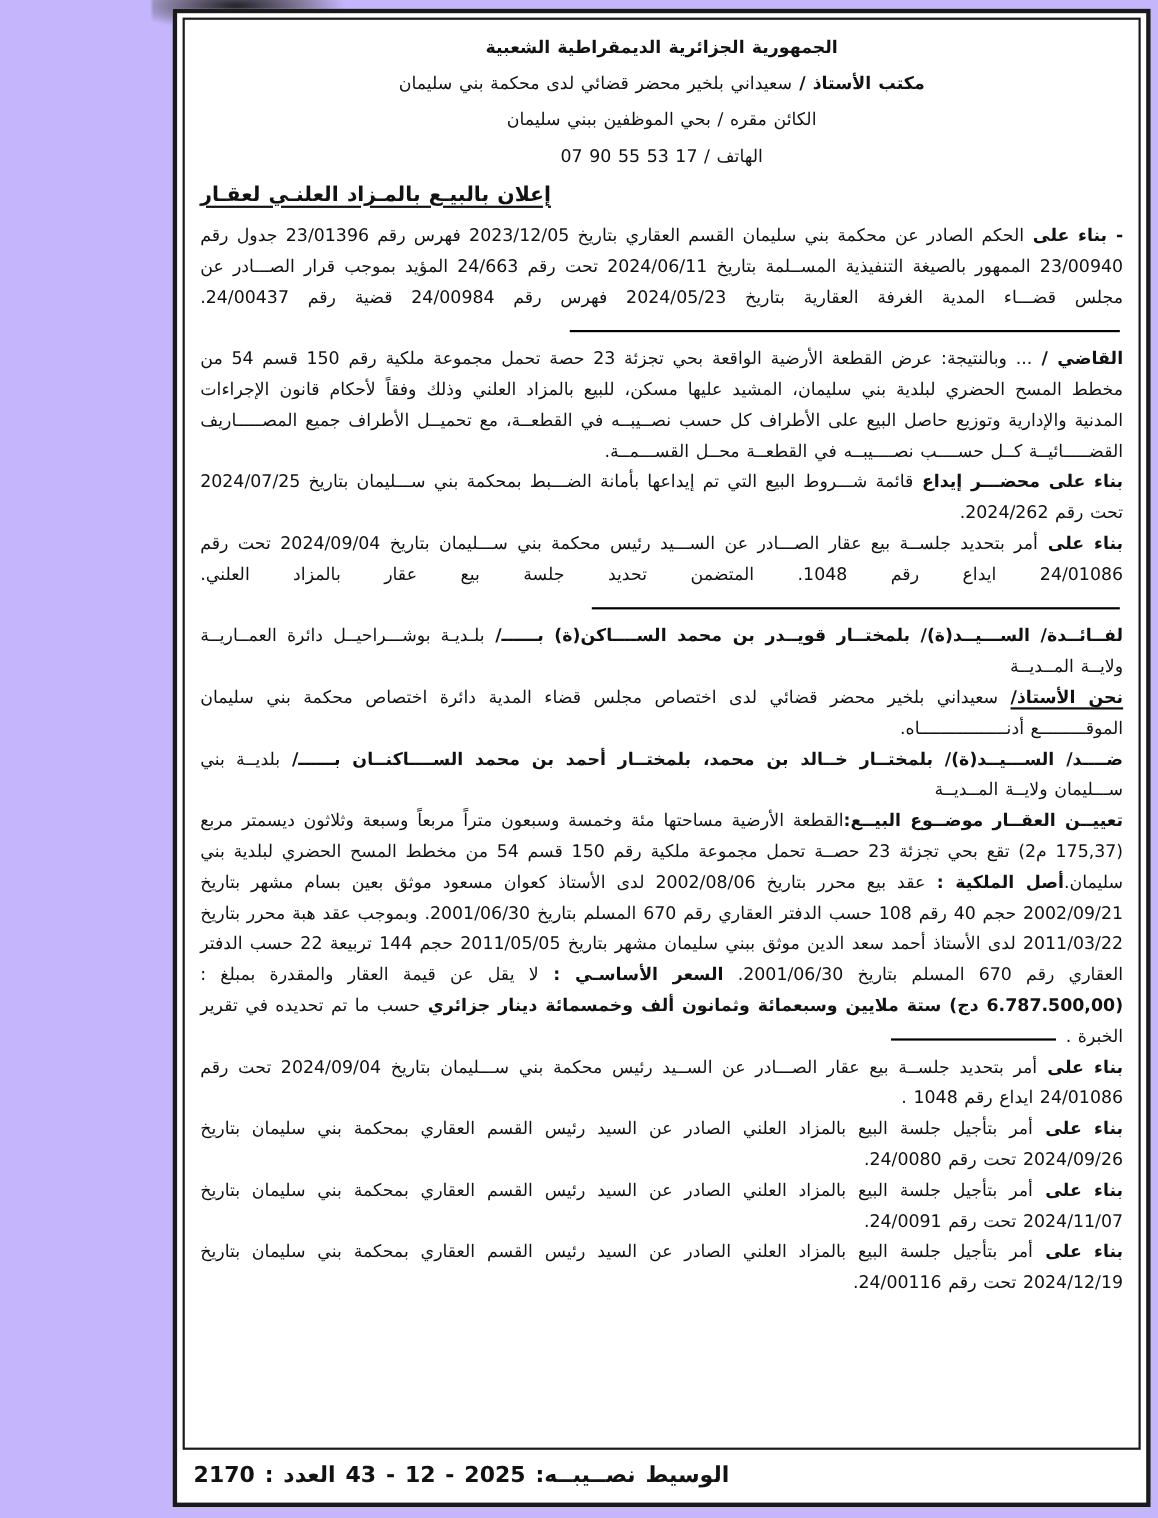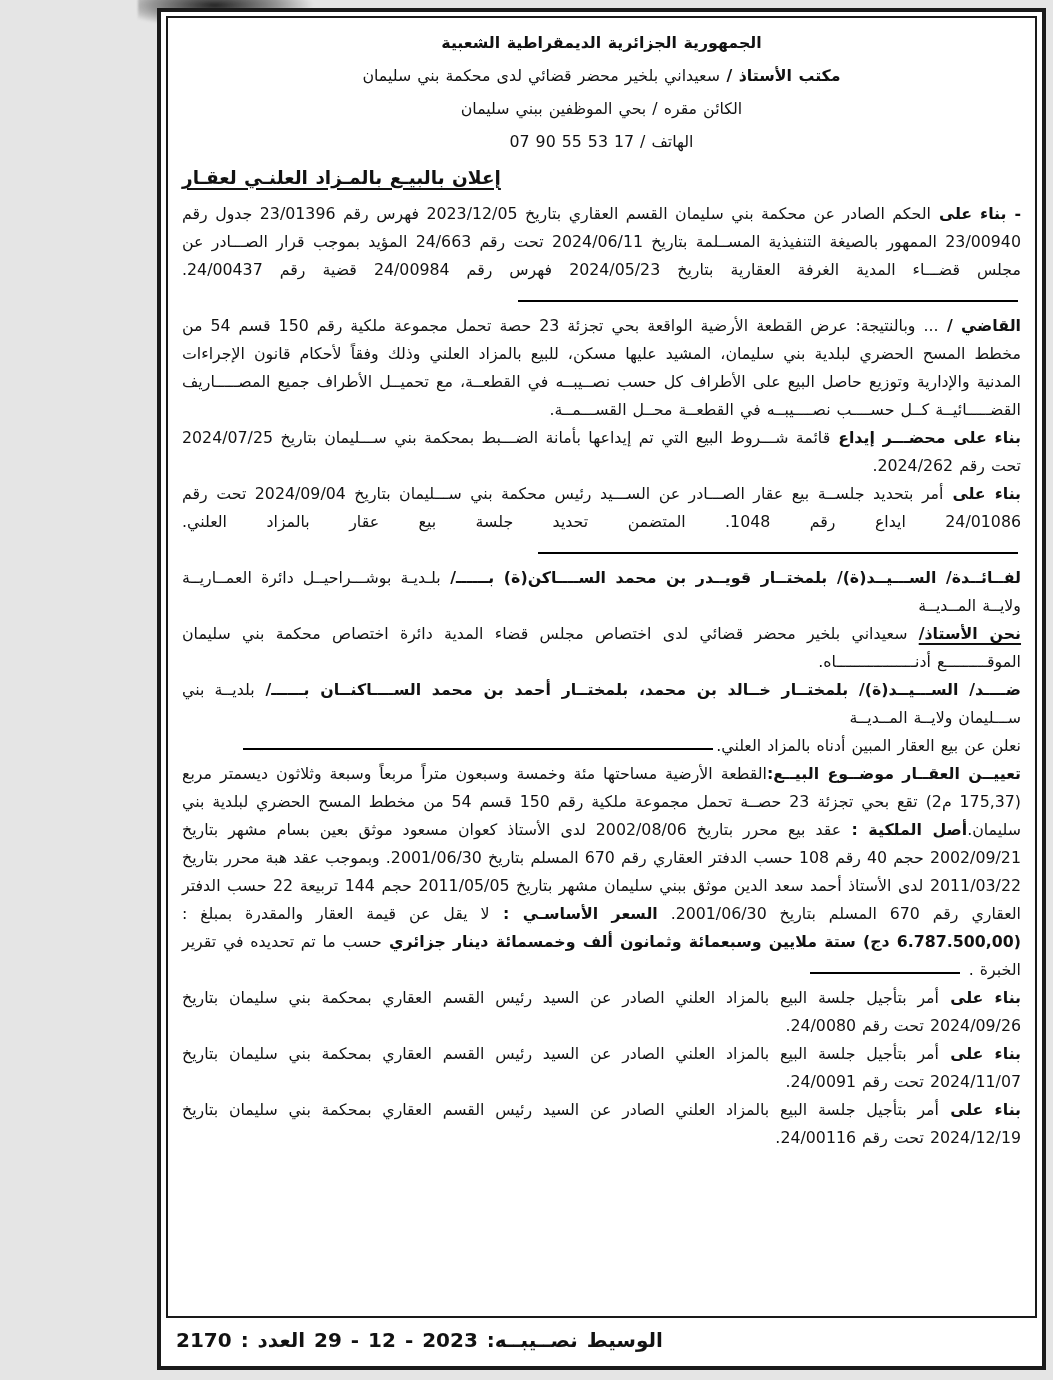--- a/index.html
+++ b/index.html
@@ -1,16 +1,16 @@
 <!DOCTYPE html>
 <html lang="ar"><head>
 <meta charset="utf-8">
 <style>
   html,body{margin:0;padding:0;background:#ffffff;}
-  #page{position:relative;width:1053px;height:1380px;background:#e5e5e5;overflow:hidden;
+  #page{position:relative;width:1053px;height:1380px;background:#c4b5fd;overflow:hidden;
         font-family:"DejaVu Sans",sans-serif;color:#121212;}
   #outer-frame{position:absolute;left:157px;top:8px;width:889px;height:1362px;
         border:4px solid #1a1a1a;box-sizing:border-box;padding:4px 5px;
         display:flex;flex-direction:column;background:#fff;}
   #inner-frame{border:2px solid #1a1a1a;flex:1;box-sizing:border-box;
         padding:8px 14px 4px 14px;direction:rtl;overflow:hidden;}
   #footer-row{height:44px;direction:rtl;}
   .para{margin:0;text-align:justify;font-size:15.8px;line-height:28px;word-spacing:1px;}
   .center{text-align:center;line-height:33px;}
   .title{text-align:left;font-size:18.5px;line-height:40px;margin-bottom:2px;}
@@ -38,23 +38,23 @@
         <div class="para center"><span>الكائن مقره / بحي الموظفين ببني سليمان</span></div>
         <div class="para center"><span>الهاتف / </span><span dir="ltr" class="num">07 90 55 53 17</span></div>
         <div class="para title"><span class="b u">إعلان بالبيـع بالمـزاد العلنـي لعقـار</span></div>
         <div class="para "><span class="b">- بناء على </span><span>الحكم الصادر عن محكمة بني سليمان القسم العقاري بتاريخ 2023/12/05 فهرس رقم 23/01396 جدول رقم 23/00940 الممهور بالصيغة التنفيذية المســلمة بتاريخ 2024/06/11 تحت رقم 24/663 المؤيد بموجب قرار الصـــادر عن مجلس قضـــاء المدية الغرفة العقارية بتاريخ 2024/05/23 فهرس رقم 24/00984 قضية رقم 24/00437. </span><span class="filler" style="width: 500px;"></span></div>
         <div class="para "><span class="b">القاضي / </span><span>... وبالنتيجة: عرض القطعة الأرضية الواقعة بحي تجزئة 23 حصة تحمل مجموعة ملكية رقم 150 قسم 54 من مخطط المسح الحضري لبلدية بني سليمان، المشيد عليها مسكن، للبيع بالمزاد العلني وذلك  وفقاً لأحكام قانون الإجراءات المدنية والإدارية وتوزيع حاصل البيع على الأطراف كل حسب نصــيبــه في القطعــة، مع تحميــل الأطراف جميع المصـــــاريف القضـــــائيــة كــل حســــب نصــــيبــه في القطعــة محــل القســـمــة.</span></div>
         <div class="para "><span class="b">بناء على محضـــر إيداع </span><span>قائمة شـــروط البيع التي تم إيداعها بأمانة الضـــبط بمحكمة بني ســـليمان بتاريخ 2024/07/25 تحت رقم 2024/262.</span></div>
         <div class="para "><span class="b">بناء على </span><span>أمر بتحديد جلســة بيع عقار الصـــادر عن الســـيد رئيس محكمة بني ســـليمان بتاريخ 2024/09/04 تحت رقم 24/01086 ايداع رقم 1048. المتضمن تحديد جلسة بيع عقار بالمزاد العلني.</span><span class="filler" style="width: 480px;"></span></div>
         <div class="para "><span class="b">لفــائــدة/ الســـيــد(ة)/ بلمختــار قويــدر بن محمد الســــاكن(ة) بــــــ/ </span><span>بلـديـة بوشـــراحيــل دائرة العمــاريــة  ولايــة المــديــة</span></div>
         <div class="para "><span class="b u">نحن الأستاذ/</span><span> سعيداني بلخير محضر قضائي لدى اختصاص مجلس قضاء المدية دائرة اختصاص محكمة بني سليمان الموقـــــــــع أدنـــــــــــــــــاه.</span></div>
         <div class="para "><span class="b">ضــــد/ الســـيــد(ة)/ بلمختــار خــالد بن محمد، بلمختــار أحمد بن محمد الســــاكنــان بــــــ/ </span><span> بلديــة بني ســـليمان ولايــة المــديــة</span></div>
-        <div class="para "><span>نعلن عن بيع العقار المبين أدناه بالمزاد العلني.</span><span class="filler" style="width: 470px;"></span></div>
         <div class="para "><span class="b">تعييــن العقــار موضــوع البيــع:</span><span>القطعة الأرضية مساحتها مئة وخمسة وسبعون متراً مربعاً وسبعة وثلاثون ديسمتر مربع (175,37 م2) تقع بحي تجزئة 23 حصــة تحمل مجموعة ملكية رقم 150 قسم 54 من مخطط المسح الحضري لبلدية بني سليمان.</span><span class="b">أصل الملكية : </span><span>عقد بيع محرر بتاريخ 2002/08/06 لدى الأستاذ كعوان مسعود موثق بعين بسام مشهر بتاريخ 2002/09/21 حجم 40 رقم 108 حسب الدفتر العقاري رقم 670 المسلم بتاريخ 2001/06/30. وبموجب عقد هبة محرر بتاريخ 2011/03/22 لدى الأستاذ أحمد سعد الدين موثق ببني سليمان مشهر بتاريخ 2011/05/05 حجم 144 تربيعة 22 حسب الدفتر العقاري رقم 670 المسلم بتاريخ 2001/06/30. </span><span class="b">السعر الأساسـي : </span><span>لا يقل عن قيمة العقار والمقدرة بمبلغ : </span><span class="b">(6.787.500,00 دج) ستة ملايين وسبعمائة وثمانون ألف وخمسمائة دينار جزائري </span><span>حسب ما تم تحديده في تقرير الخبرة . </span><span class="filler" style="width: 150px;"></span></div>
+        <div class="para "><span class="b">بناء على </span><span>أمر بتحديد جلســة بيع عقار الصـــادر عن الســيد رئيس محكمة بني ســـليمان بتاريخ 2024/09/04 تحت رقم 24/01086 ايداع رقم 1048 .</span></div>
         <div class="para "><span class="b">بناء على </span><span> أمر بتأجيل جلسة البيع بالمزاد العلني الصادر عن السيد رئيس القسم العقاري بمحكمة بني سليمان بتاريخ 2024/09/26 تحت رقم 24/0080.</span></div>
         <div class="para "><span class="b">بناء على </span><span>أمر بتأجيل جلسة البيع بالمزاد العلني الصادر عن السيد رئيس القسم العقاري بمحكمة بني سليمان بتاريخ 2024/11/07 تحت رقم 24/0091.</span></div>
         <div class="para "><span class="b">بناء على </span><span>أمر بتأجيل جلسة البيع بالمزاد العلني الصادر عن السيد رئيس القسم العقاري بمحكمة بني سليمان بتاريخ 2024/12/19 تحت رقم 24/00116.</span></div>
       </div>
     <div id="footer-row">
-        <div class="para footer"><span class="b">الوسيط نصــيبــه: </span><span class="b num" dir="ltr">29 - 12 - 2023</span><span class="b">   العدد : 2170</span></div>
+        <div class="para footer"><span class="b">الوسيط نصــيبــه: </span><span class="b num" dir="ltr">43 - 12 - 2025</span><span class="b">   العدد : 2170</span></div>
       </div>
   </div>
 </div>
 
 </body></html>

